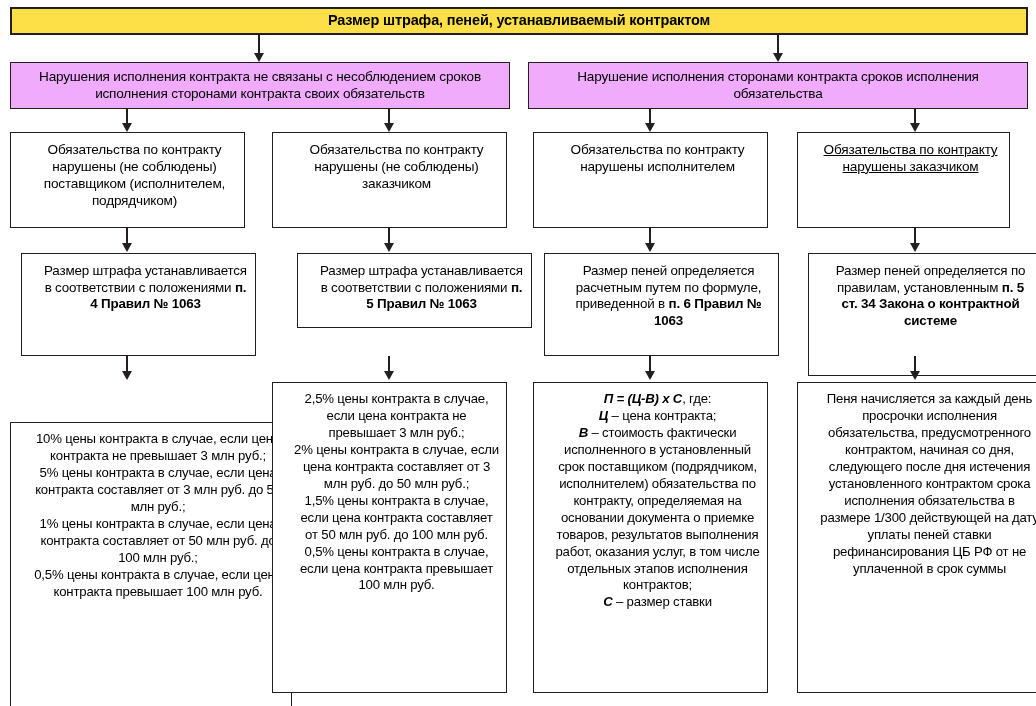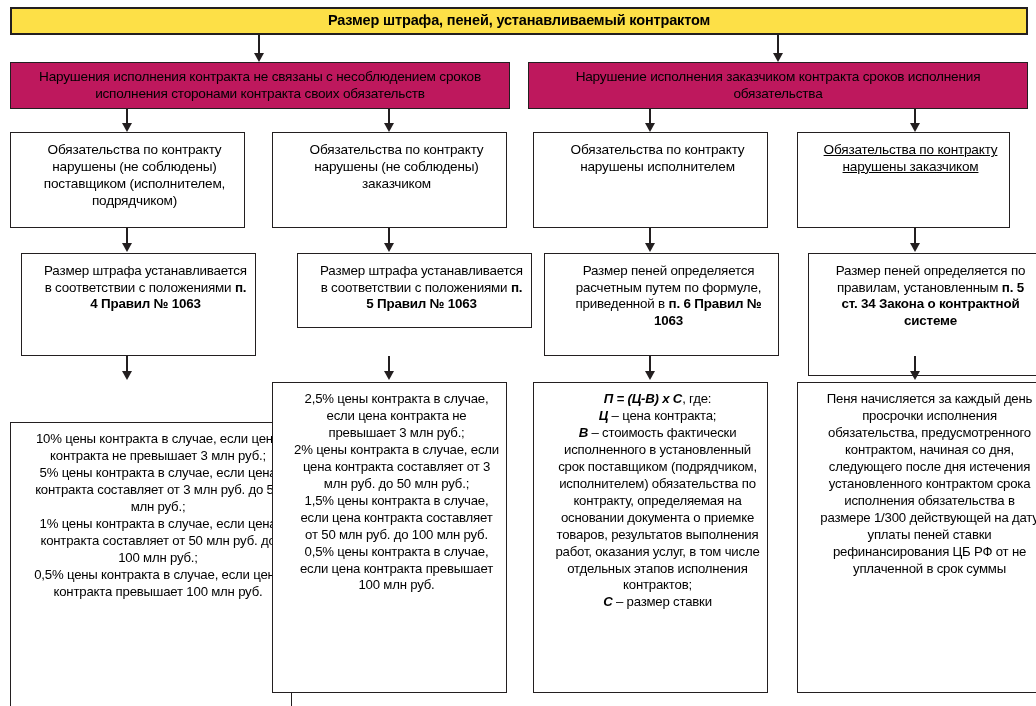--- a/index.html
+++ b/index.html
@@ -37,21 +37,21 @@
     border: 2px solid #231f20;
     font-weight: bold;
     font-size: 14.5px;
     letter-spacing: -0.15px;
     align-items: center;
     padding: 0 8px;
   }
 
   
   .cat {
-    background: #be185d;
+    background: #f0abfc;
     border: 1.5px solid #231f20;
     font-size: 13.6px;
     letter-spacing: -0.2px;
     align-items: center;
     padding: 4px 10px;
   }
 
   
   .white {
     background: #ffffff;
@@ -102,21 +102,21 @@
   <div class="vline" style="left:258px; top:35px; height:22px;"></div>
   <div class="arrowhead" style="left:253.5px; top:53px;"></div>
   <div class="vline" style="left:777px; top:35px; height:22px;"></div>
   <div class="arrowhead" style="left:772.5px; top:53px;"></div>
 
   <div class="box cat" style="left:10px; top:62px; width:500px; height:47px;">
     <span class="inner">Нарушения исполнения контракта не связаны с несоблюдением сроков исполнения сторонами контракта своих обязательств</span>
   </div>
 
   <div class="box cat" style="left:528px; top:62px; width:500px; height:47px;">
-    <span class="inner">Нарушение исполнения заказчиком контракта сроков исполнения обязательства</span>
+    <span class="inner">Нарушение исполнения сторонами контракта сроков исполнения обязательства</span>
   </div>
 
   <div class="vline" style="left:126px; top:109px; height:18px;"></div>
   <div class="arrowhead" style="left:121.5px; top:123px;"></div>
   <div class="vline" style="left:388px; top:109px; height:18px;"></div>
   <div class="arrowhead" style="left:383.5px; top:123px;"></div>
 
   <div class="vline" style="left:649px; top:109px; height:18px;"></div>
   <div class="arrowhead" style="left:644.5px; top:123px;"></div>
   <div class="vline" style="left:914px; top:109px; height:18px;"></div>

